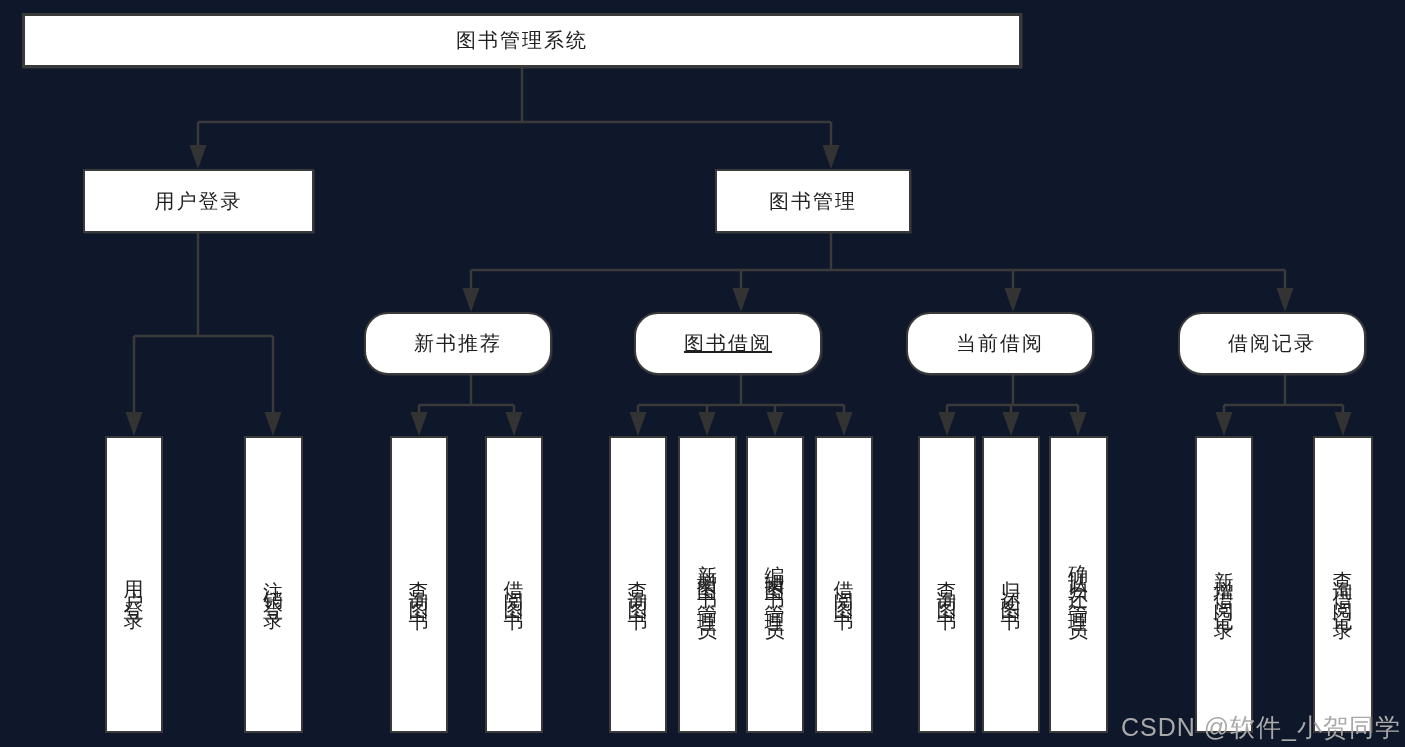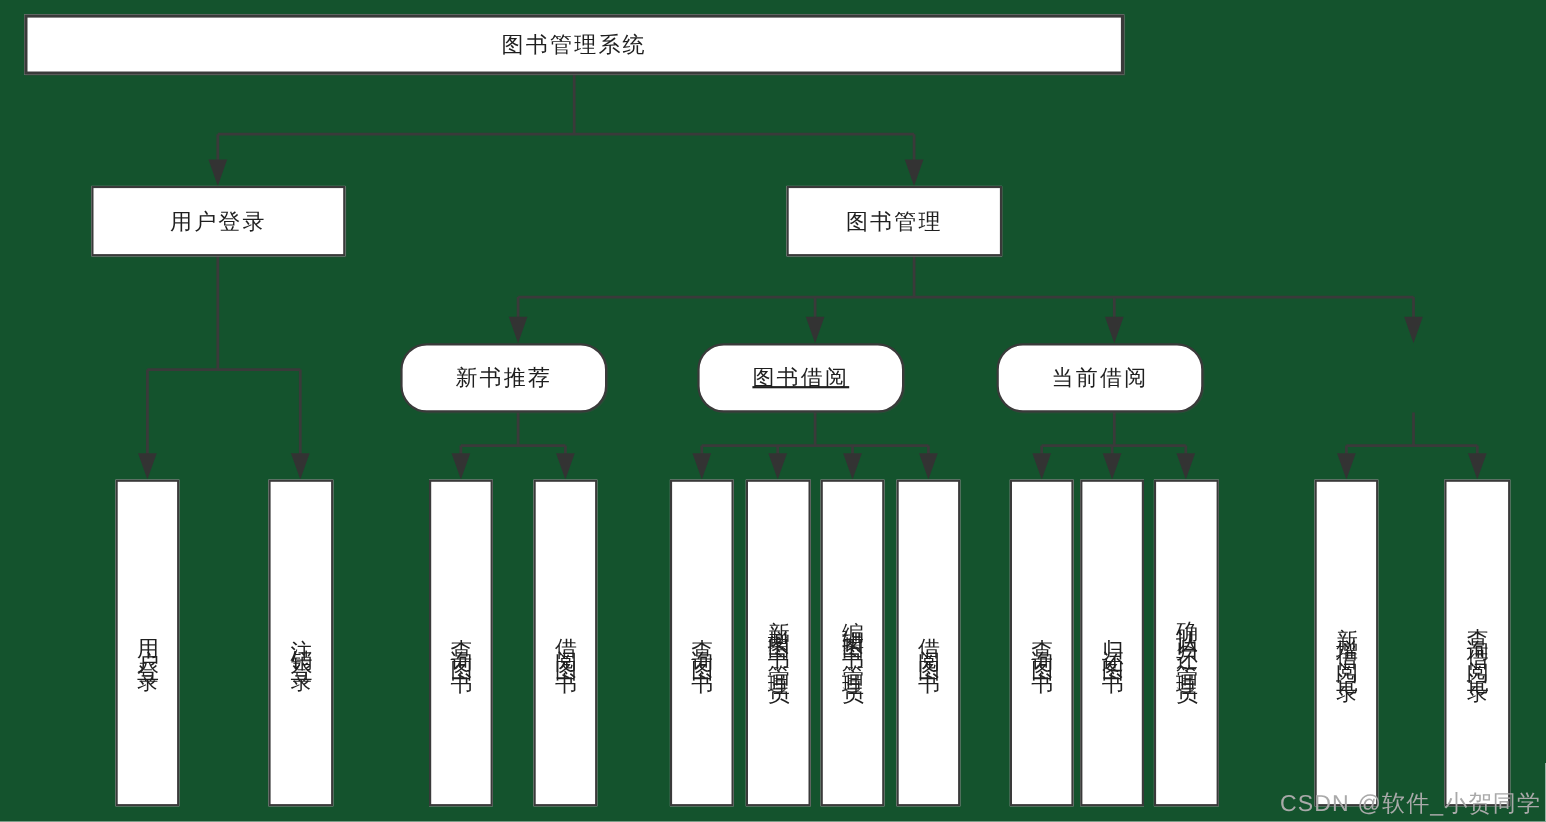--- a/index.html
+++ b/index.html
@@ -1,20 +1,20 @@
 <!DOCTYPE html>
 <html><head>
 <meta charset="utf-8">
 <style>
   html, body { margin: 0; padding: 0; background: #ffffff; }
   #stage {
     position: relative;
     width: 1405px;
     height: 747px;
-    background: #14532d;
+    background: #0f172a;
     overflow: hidden;
     font-family: "Liberation Sans", "DejaVu Sans", sans-serif;
   }
   #wires { position: absolute; left: 0; top: 0; width: 1405px; height: 747px; }
 
   .hbox {
     position: absolute;
     box-sizing: border-box;
     background: #ffffff;
     border: 2px solid #3a3a3a;
@@ -53,21 +53,21 @@
     letter-spacing: 10px;
     line-height: 1;
     color: #1f1f1f;
     text-align: center;
   }
 
   .watermark {
     position: absolute;
     right: 4px;
     bottom: 3px;
-    font-size: 21px;
+    font-size: 25px;
     color: #a9a9a9;
     letter-spacing: 1px;
     z-index: 5;
     white-space: nowrap;
     text-align: right;
   }
 </style>
 </head>
 <body>
 
@@ -117,20 +117,21 @@
   </svg>
 
   <div class="hbox root">图书管理系统</div>
 
   <div class="hbox lv2 ul2">用户登录</div>
   <div class="hbox lv2 bm2">图书管理</div>
 
   <div class="hbox lv3 nb3">新书推荐</div>
   <div class="hbox lv3 bb3">图书借阅</div>
   <div class="hbox lv3 cb3">当前借阅</div>
+  <div class="hbox lv3 br3">借阅记录</div>
 
   <div class="vbox" style="left:105px;">用户登录</div>
   <div class="vbox" style="left:244px;width:59px;">注销登录</div>
 
   <div class="vbox" style="left:390px;">查询图书</div>
   <div class="vbox" style="left:485px;">借阅图书</div>
 
   <div class="vbox" style="left:609px;">查询图书</div>
   <div class="vbox" style="left:678px;width:59px;letter-spacing:8px;">新增图书（管理员）</div>
   <div class="vbox" style="left:746px;letter-spacing:8px;">编辑图书（管理员）</div>

